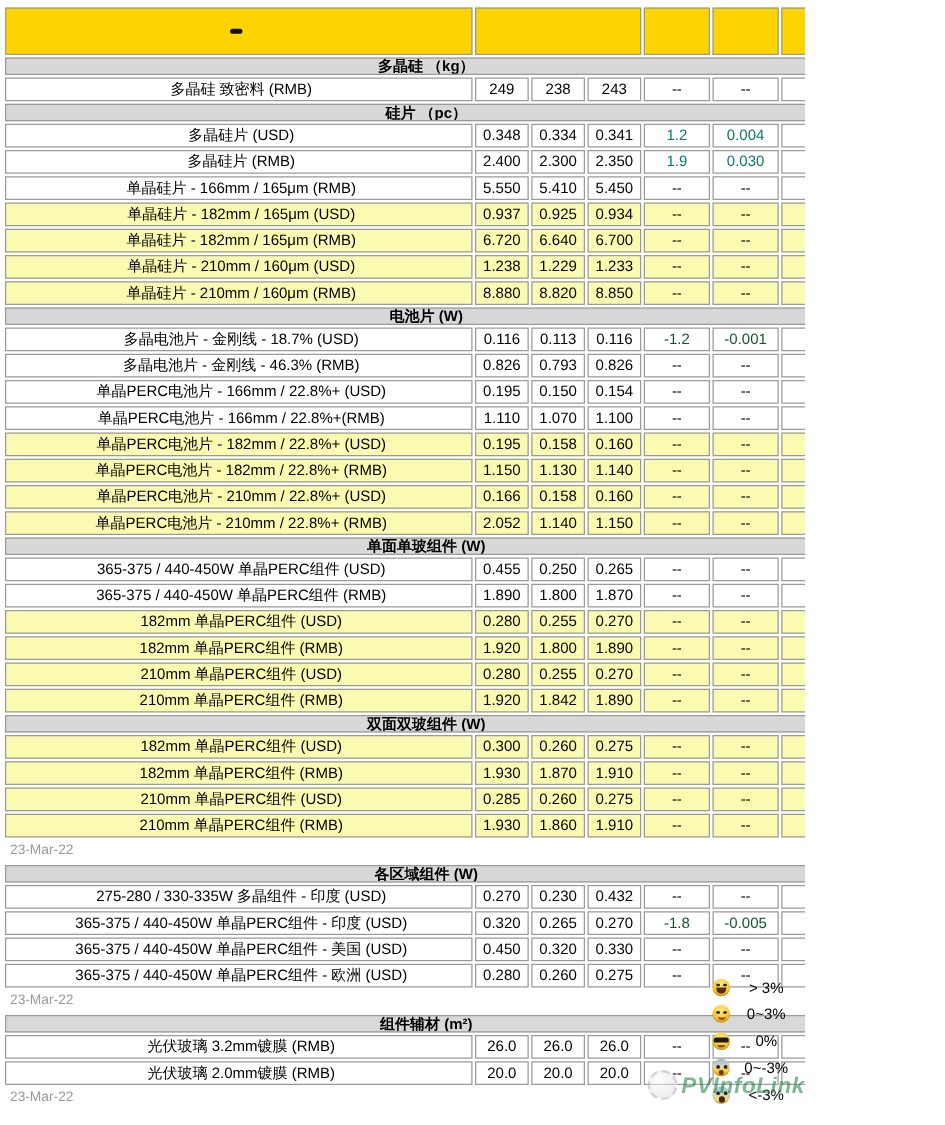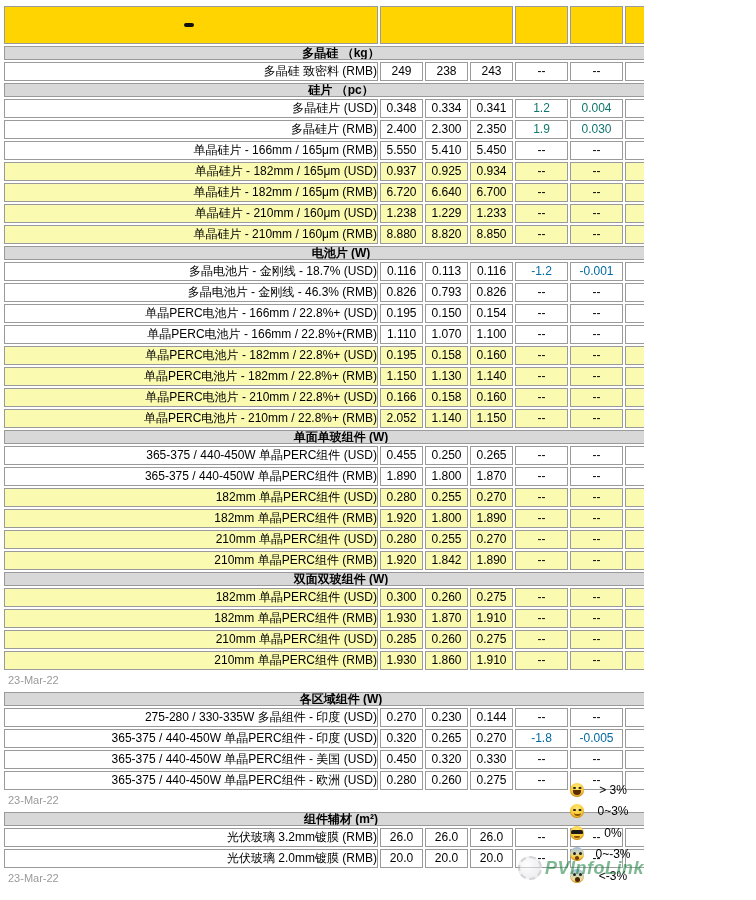--- a/index.html
+++ b/index.html
@@ -9,37 +9,37 @@
     background:#fff; font-family:"Liberation Sans","DejaVu Sans",sans-serif;
     color:#000;
   }
   .table-area { position:absolute; left:2px; top:4px; width:678px; }
 
   table.price-table { border-collapse:separate; border-spacing:2px; table-layout:fixed; width:678px; }
   table.price-table td {
     border:1px solid #9a9a9a; background:#fff; font-size:12px;
     height:19px; line-height:17px; overflow:hidden; white-space:nowrap;
   }
-  td.c-name { padding-left:4px; text-align:right; }
+  td.c-name { padding-left:4px; text-align:center; }
   td.c-num  { text-align:center; }
   td.c-emoji { text-align:center; vertical-align:middle; }
   tr.hl td { background:#fafab0; }
 
   
   tr.hdr td { background:#ffd400; height:38px; line-height:14px; font-weight:bold; text-align:center; vertical-align:middle; font-size:12px; }
   .logo-wrap { display:flex; align-items:center; justify-content:center; gap:4px; }
   .pv-box { display:inline-block; border:2px solid #111; border-radius:4px; padding:0 3px; font-weight:bold; font-size:13px; line-height:16px; }
   .logo-text { font-weight:bold; font-size:16px; letter-spacing:.5px; }
   .hdr-line { display:block; }
 
   
   tr.sec td { background:#d8d8d8; height:14px; line-height:12px; font-weight:bold; text-align:center; font-size:12px; }
 
   .green { color:#0f766e; }
-  .red { color:#0369a1; }
+  .red { color:#14532d; }
 
   .date-line { font-size:11px; color:#9a9a9a; padding:2px 0 3px 6px; height:18px; }
 
   
   .emoji { display:inline-block; width:14px; height:14px; border-radius:50%; position:relative; vertical-align:middle;
     background:radial-gradient(circle at 50% 30%, #ffe97a 0%, #fccf3e 45%, #e8a818 100%);
     box-shadow:inset 0 -1px 1px rgba(150,85,0,.45); }
   .emoji-sunglasses::before { content:""; position:absolute; left:1px; right:1px; top:4px; height:4px; background:#1a1a1a; border-radius:2px 2px 1px 1px; }
   .emoji-sunglasses::after { content:""; position:absolute; left:4px; right:4px; bottom:2px; height:2px; border-radius:0 0 3px 3px; background:#8a5500; }
   .emoji-grinning::before { content:""; position:absolute; top:4px; left:3px; width:2.5px; height:2.5px; border-radius:50%; background:#222; box-shadow:5.5px 0 0 #222; }
@@ -399,21 +399,21 @@
         </colgroup>
         <tbody>
   <tr class="sec">
     <td colspan="7">各区域组件 (W)</td>
   </tr>
 
   <tr>
     <td class="c-name">275-280 / 330-335W  多晶组件 - 印度 (USD)</td>
     <td class="c-num">0.270</td>
     <td class="c-num">0.230</td>
-    <td class="c-num">0.144</td>
+    <td class="c-num">0.432</td>
     <td class="c-num">--</td>
     <td class="c-num">--</td>
     <td class="c-emoji"><span class="emoji emoji-sunglasses"></span></td>
   </tr>
 
   <tr>
     <td class="c-name">365-375 / 440-450W 单晶PERC组件 - 印度 (USD)</td>
     <td class="c-num">0.320</td>
     <td class="c-num">0.265</td>
     <td class="c-num">0.270</td>

